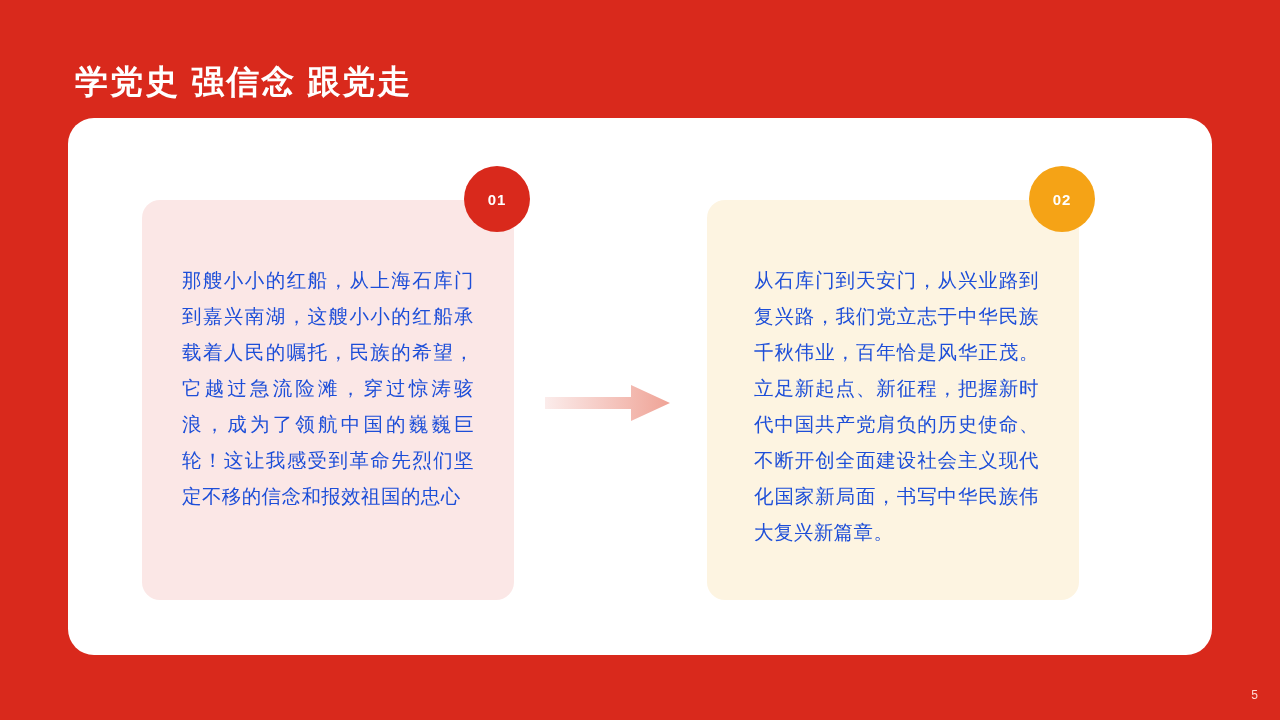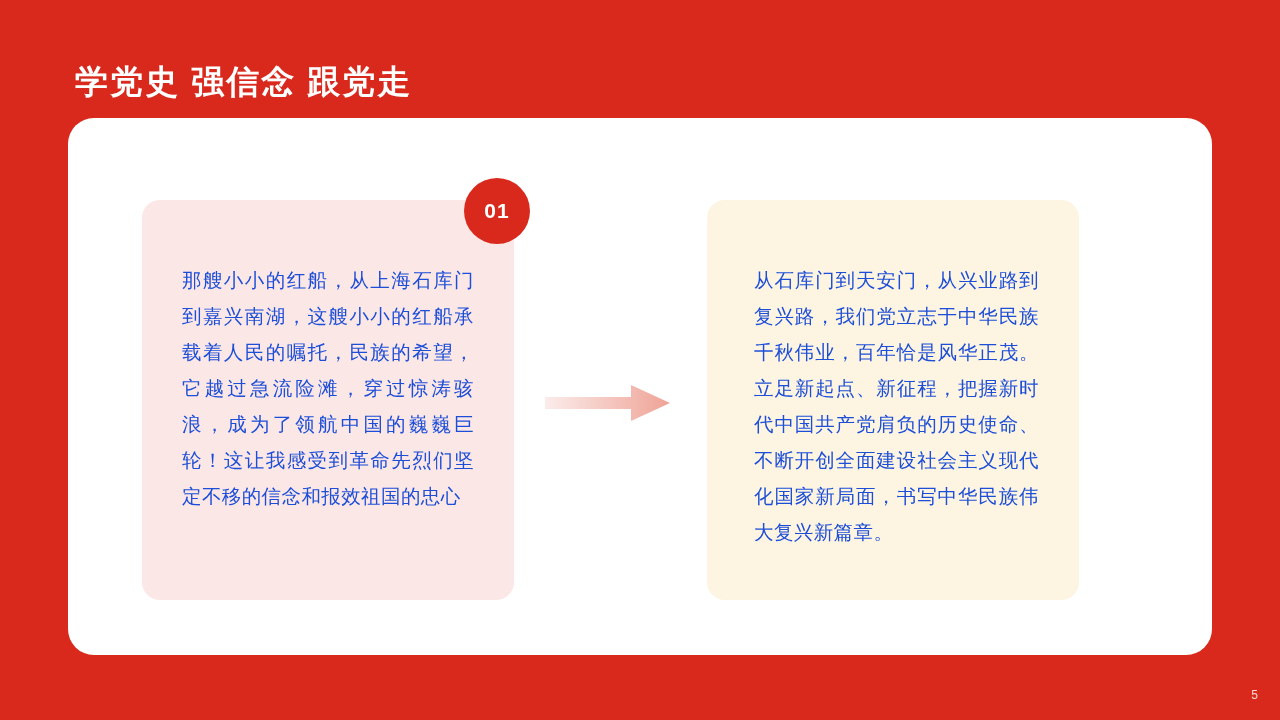--- a/index.html
+++ b/index.html
@@ -59,29 +59,29 @@
   }
   .card-text {
     font-size: 19.5px;
     line-height: 36px;
     color: #1d4ed8;
     text-align: justify;
     letter-spacing: 0.4px;
   }
   .badge {
     position: absolute;
-    top: 178px;
+    top: 166px;
     width: 66px;
     height: 66px;
     border-radius: 50%;
     display: flex;
     align-items: center;
     justify-content: center;
     color: #ffffff;
-    font-size: 21px;
+    font-size: 15px;
     font-weight: bold;
     letter-spacing: 1px;
   }
   .badge-1 {
     left: 464px;
     background: #d9291c;
   }
   .badge-2 {
     left: 1029px;
     background: #f5a316;
@@ -125,16 +125,17 @@
         </linearGradient>
       </defs>
       <path d="M0 12 L86 12 L86 0 L125 18 L86 36 L86 24 L0 24 Z" fill="url(#arrGrad)"></path>
     </svg>
   </div>
 
   <div class="card card-2">
     <div class="card-text">从石库门到天安门，从兴业路到复兴路，我们党立志于中华民族千秋伟业，百年恰是风华正茂。立足新起点、新征程，把握新时代中国共产党肩负的历史使命、不断开创全面建设社会主义现代化国家新局面，书写中华民族伟大复兴新篇章。</div>
   </div>
 
+  <div class="badge badge-2">02</div>
 
   <div class="page-number">5</div>
 
 </div>
 
 </body></html>

